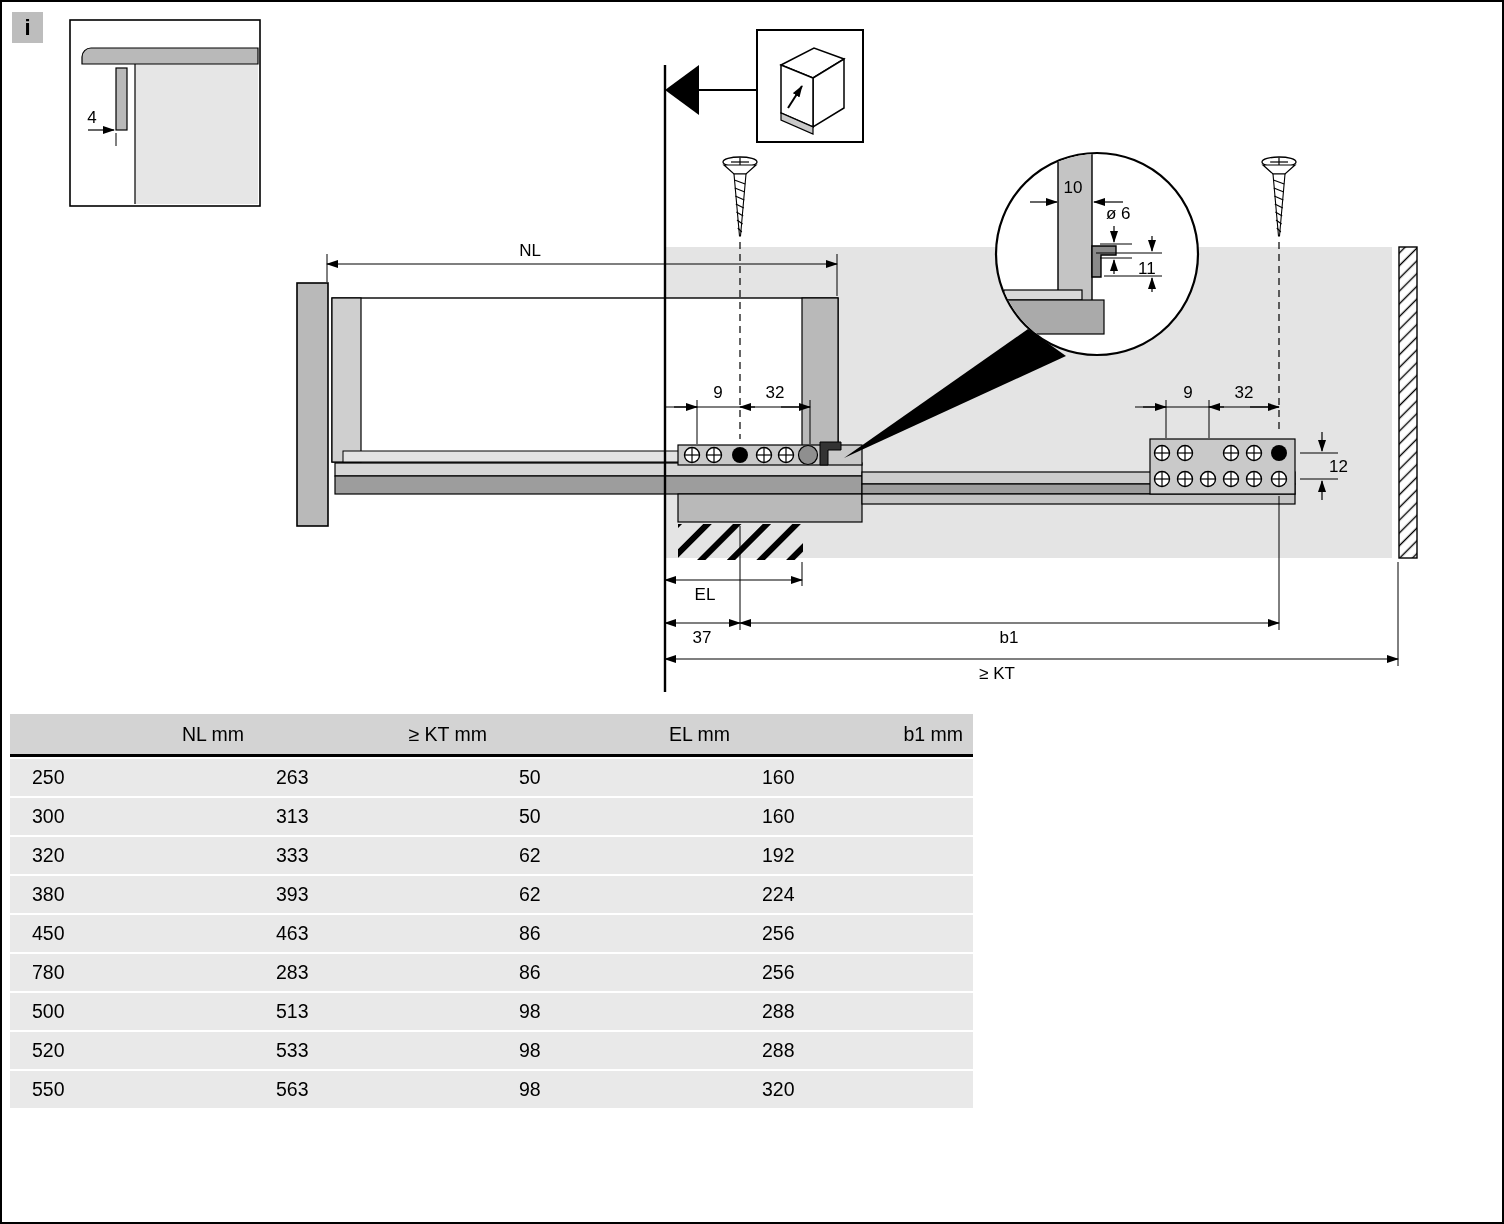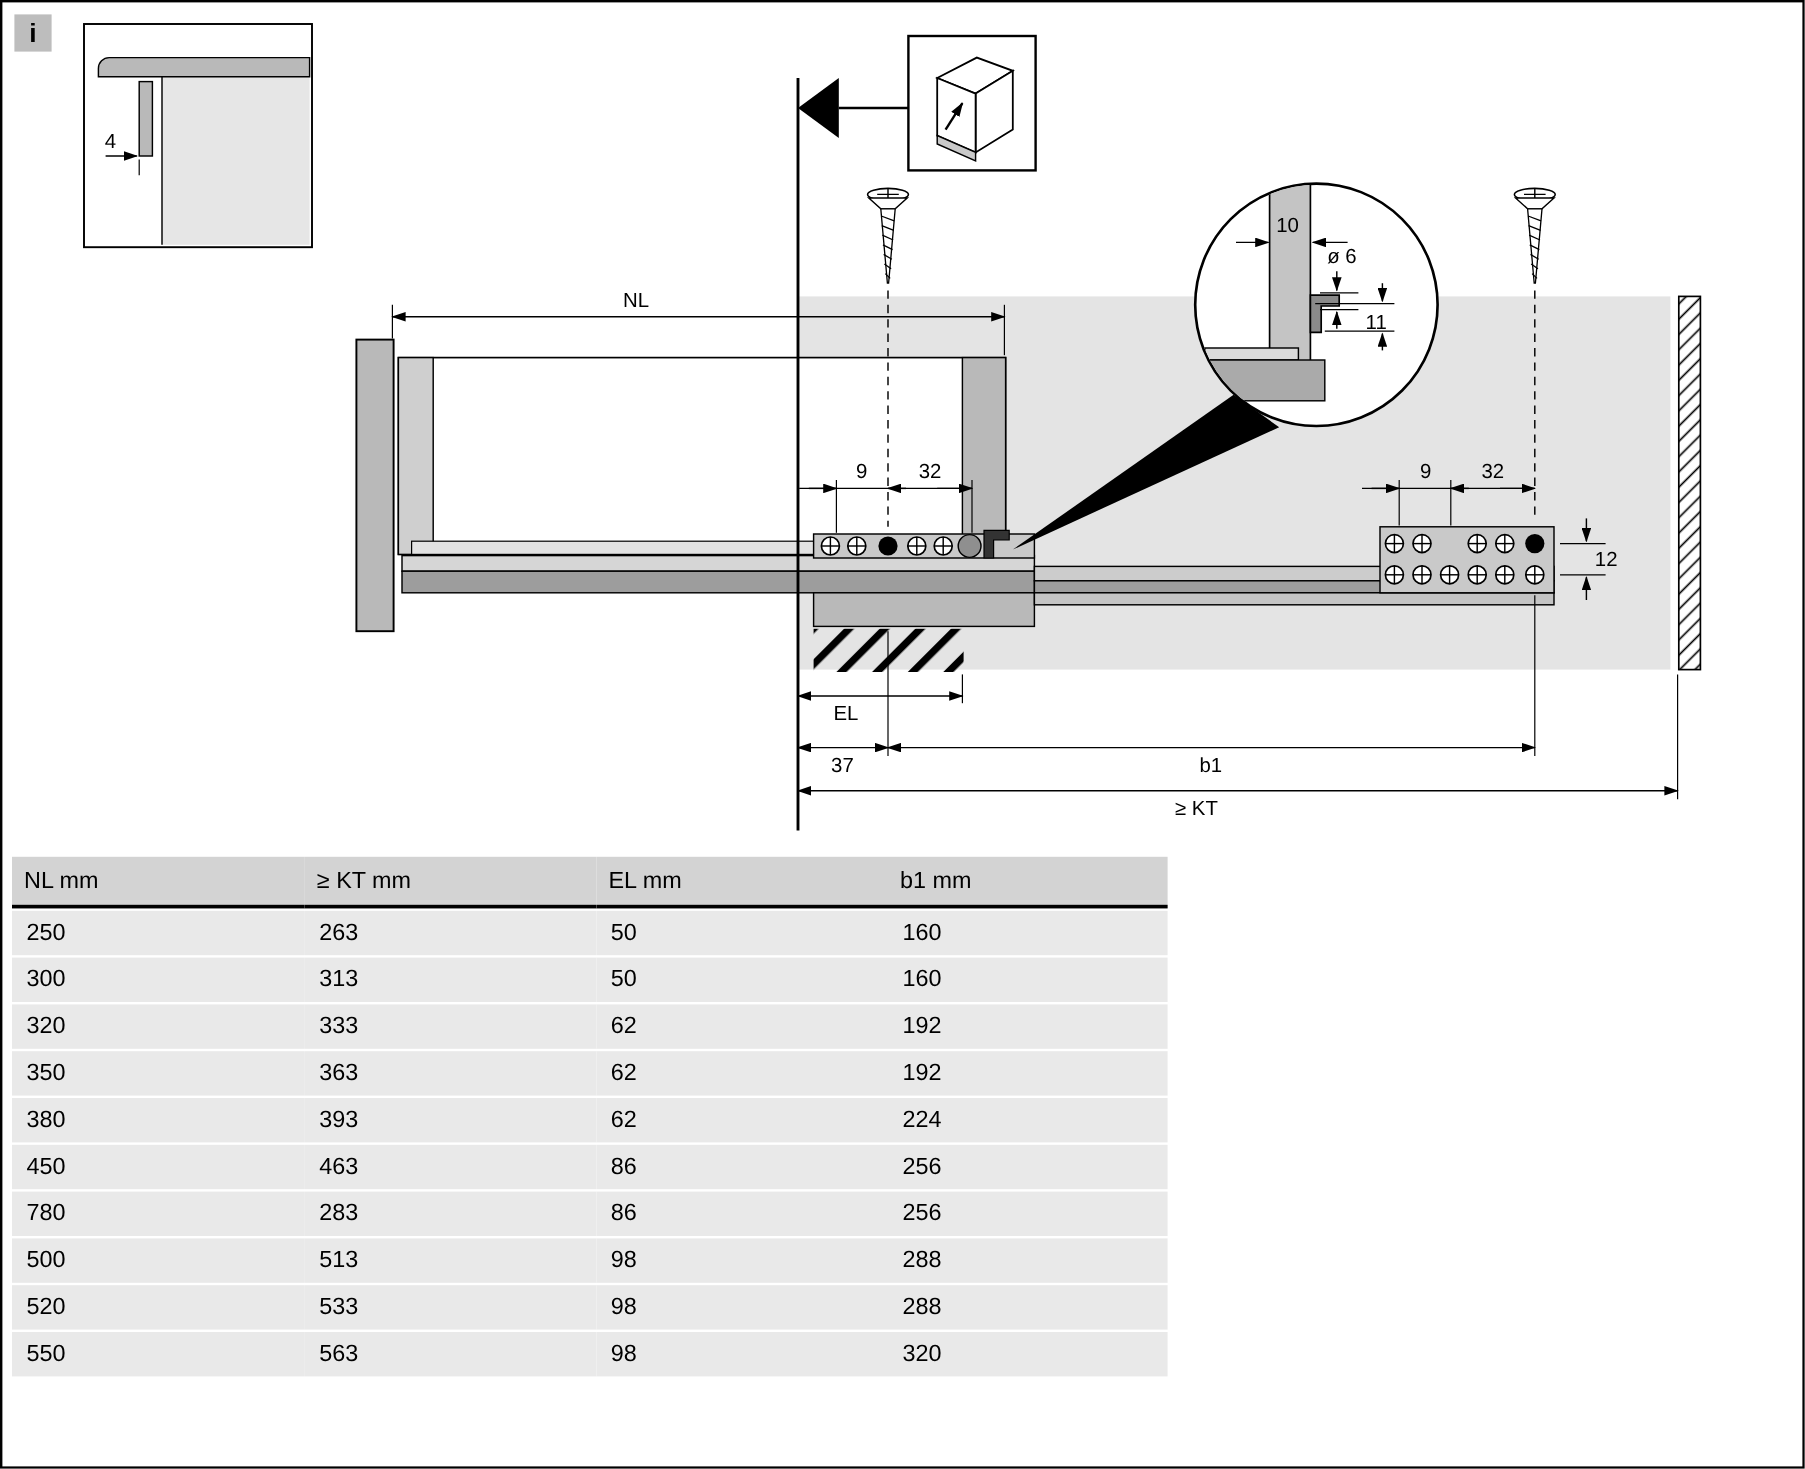--- a/index.html
+++ b/index.html
@@ -12,24 +12,24 @@
     font:bold 22px "Liberation Sans",sans-serif; color:#000;
   }
   svg.drawing { position:absolute; left:0; top:0; }
   .dim { font-family:"Liberation Sans",sans-serif; font-size:17px; fill:#000; }
   table.specs {
     position:absolute; left:8px; top:710px; width:963px;
     border-collapse:separate; border-spacing:0 2px;
     font-size:19.5px; color:#000;
   }
   .specs th {
-    background:#d3d3d3; text-align:left; font-weight:normal;
+    background:#d3d3d3; text-align:right; font-weight:normal;
     padding:9px 10px 8px 10px; border-bottom:3px solid #000;
   }
-  .specs td { background:#e9e9e9; padding:7px 12px; }
+  .specs td { background:#e9e9e9; padding:7px 22px; }
 </style>
 </head>
 <body>
 
 <div class="page">
 
   <div class="info-badge">
     <span>i</span>
   </div>
 
@@ -263,26 +263,20 @@
           <td>50</td>
           <td>160</td>
         </tr>
         <tr>
           <td>320</td>
           <td>333</td>
           <td>62</td>
           <td>192</td>
         </tr>
         <tr>
-          <td>350</td>
-          <td>363</td>
-          <td>62</td>
-          <td>192</td>
-        </tr>
-        <tr>
           <td>380</td>
           <td>393</td>
           <td>62</td>
           <td>224</td>
         </tr>
         <tr>
           <td>450</td>
           <td>463</td>
           <td>86</td>
           <td>256</td>

